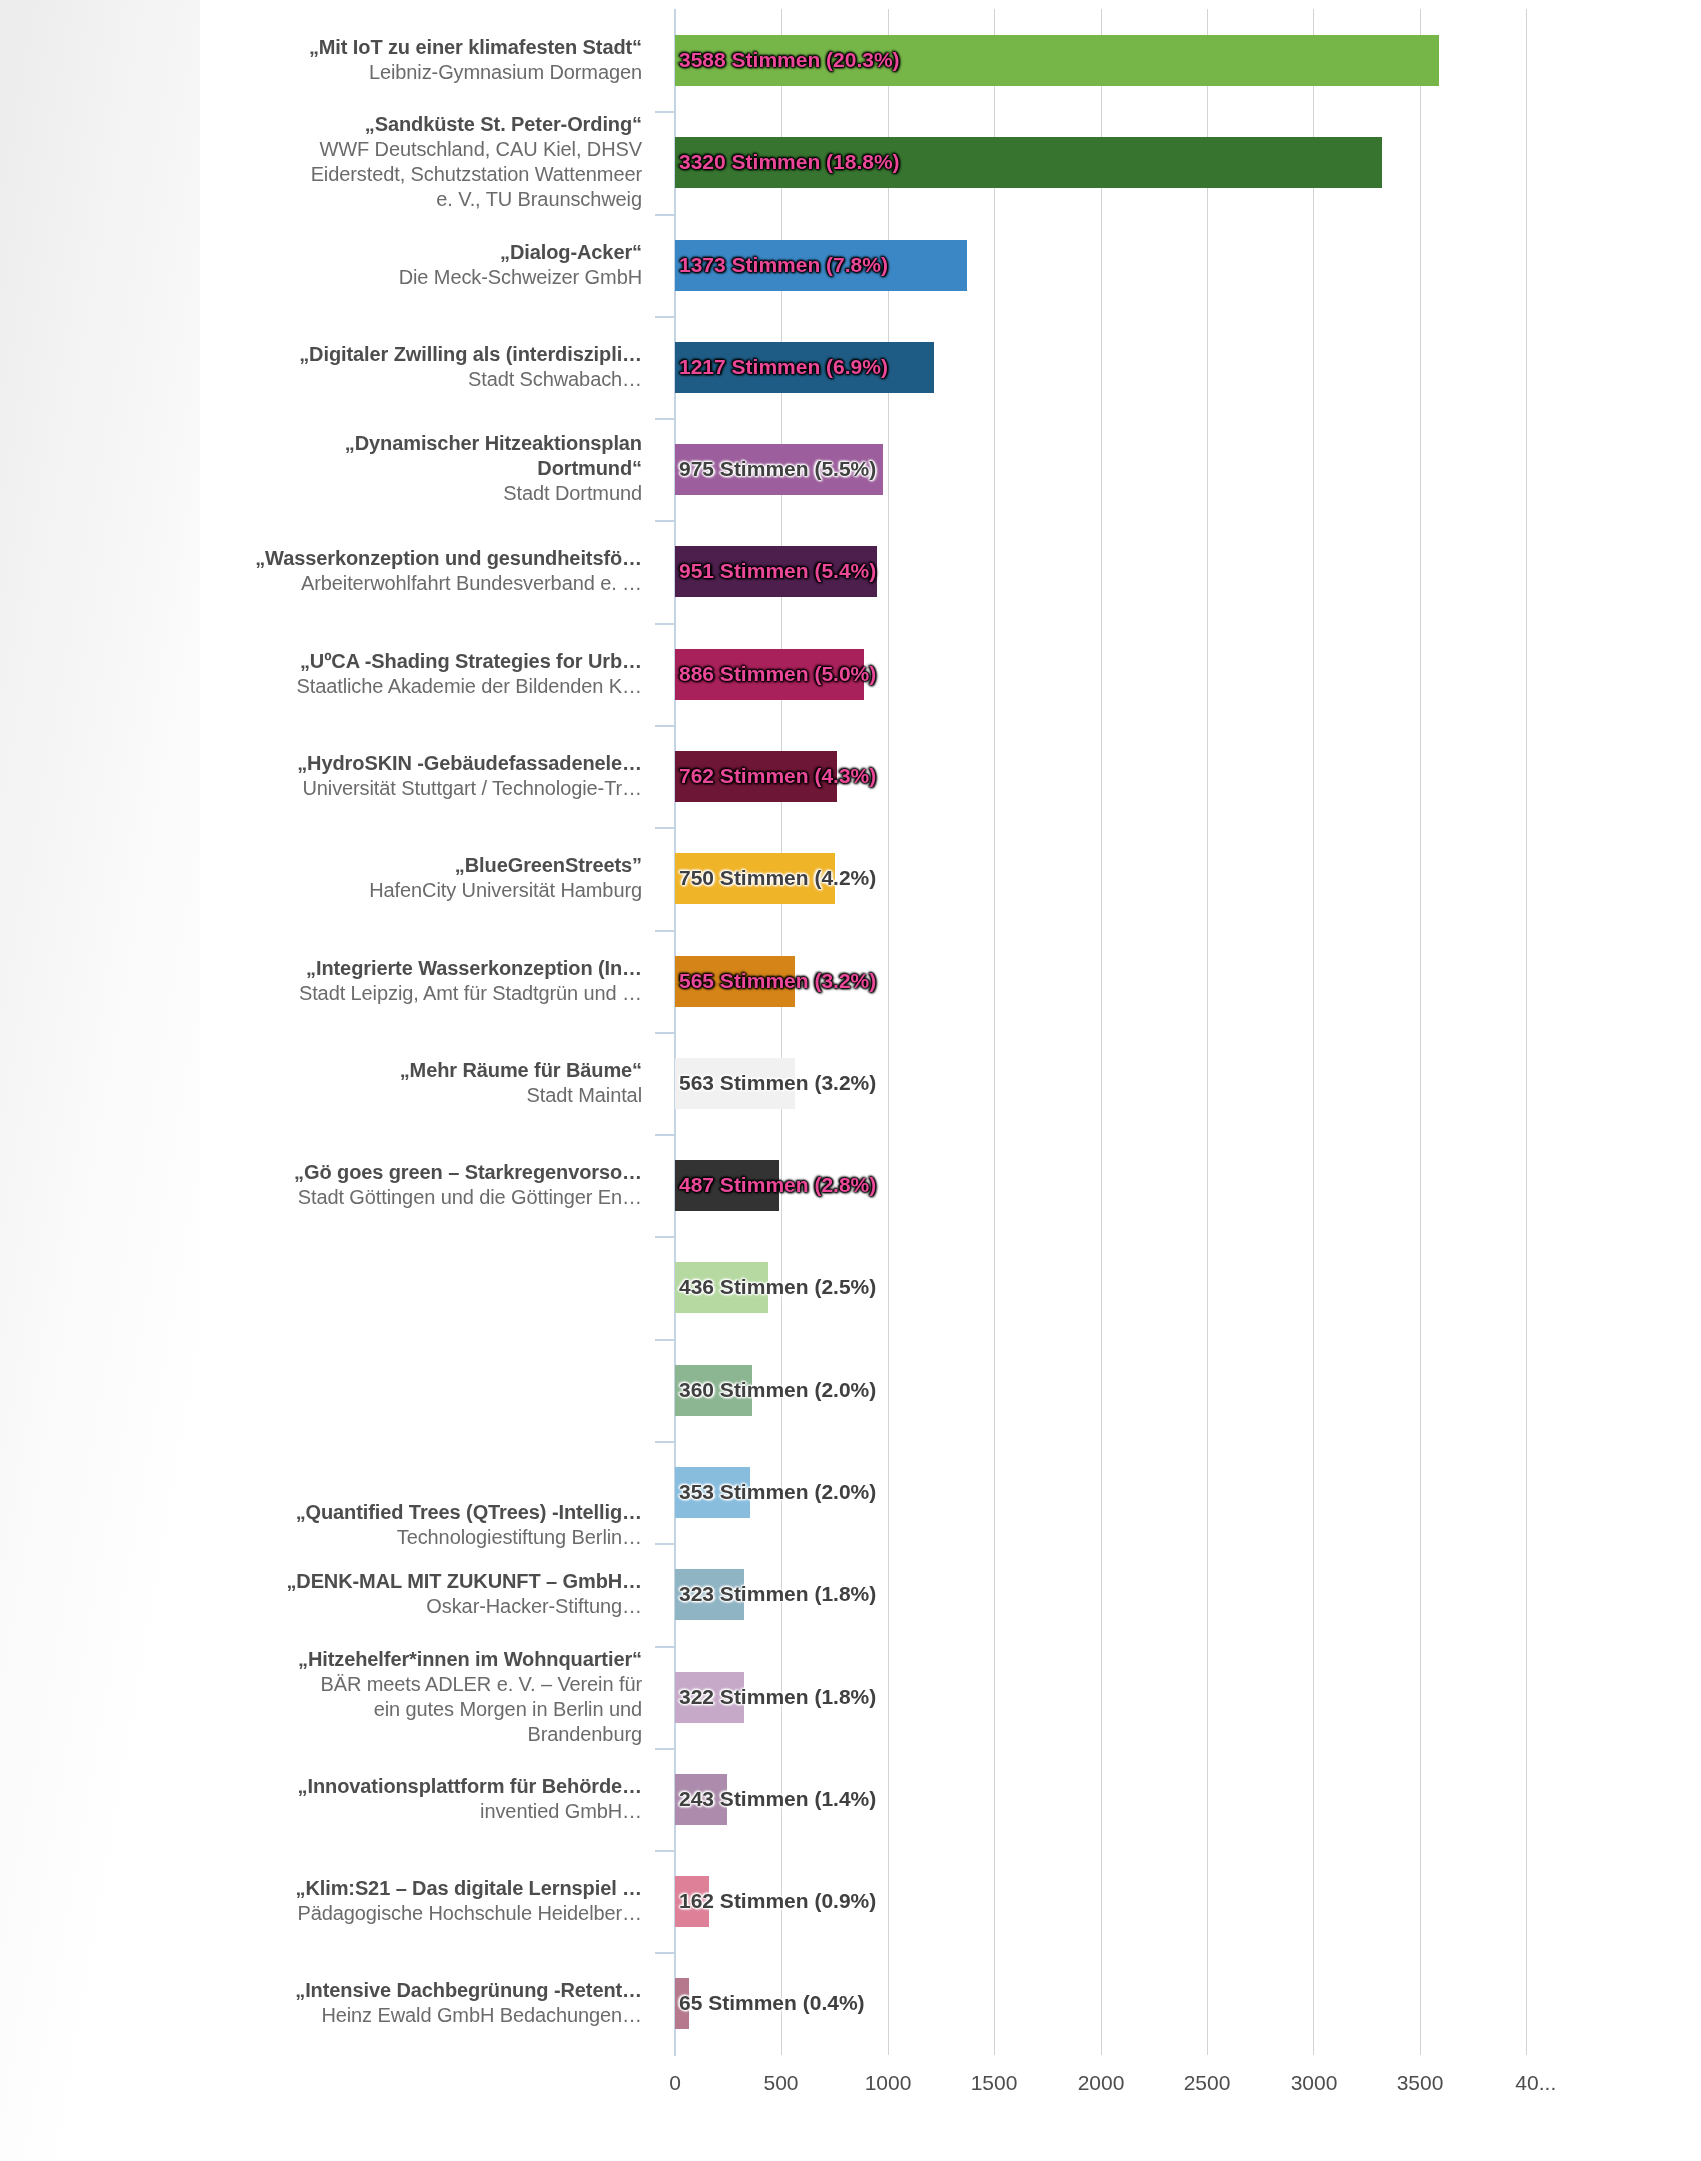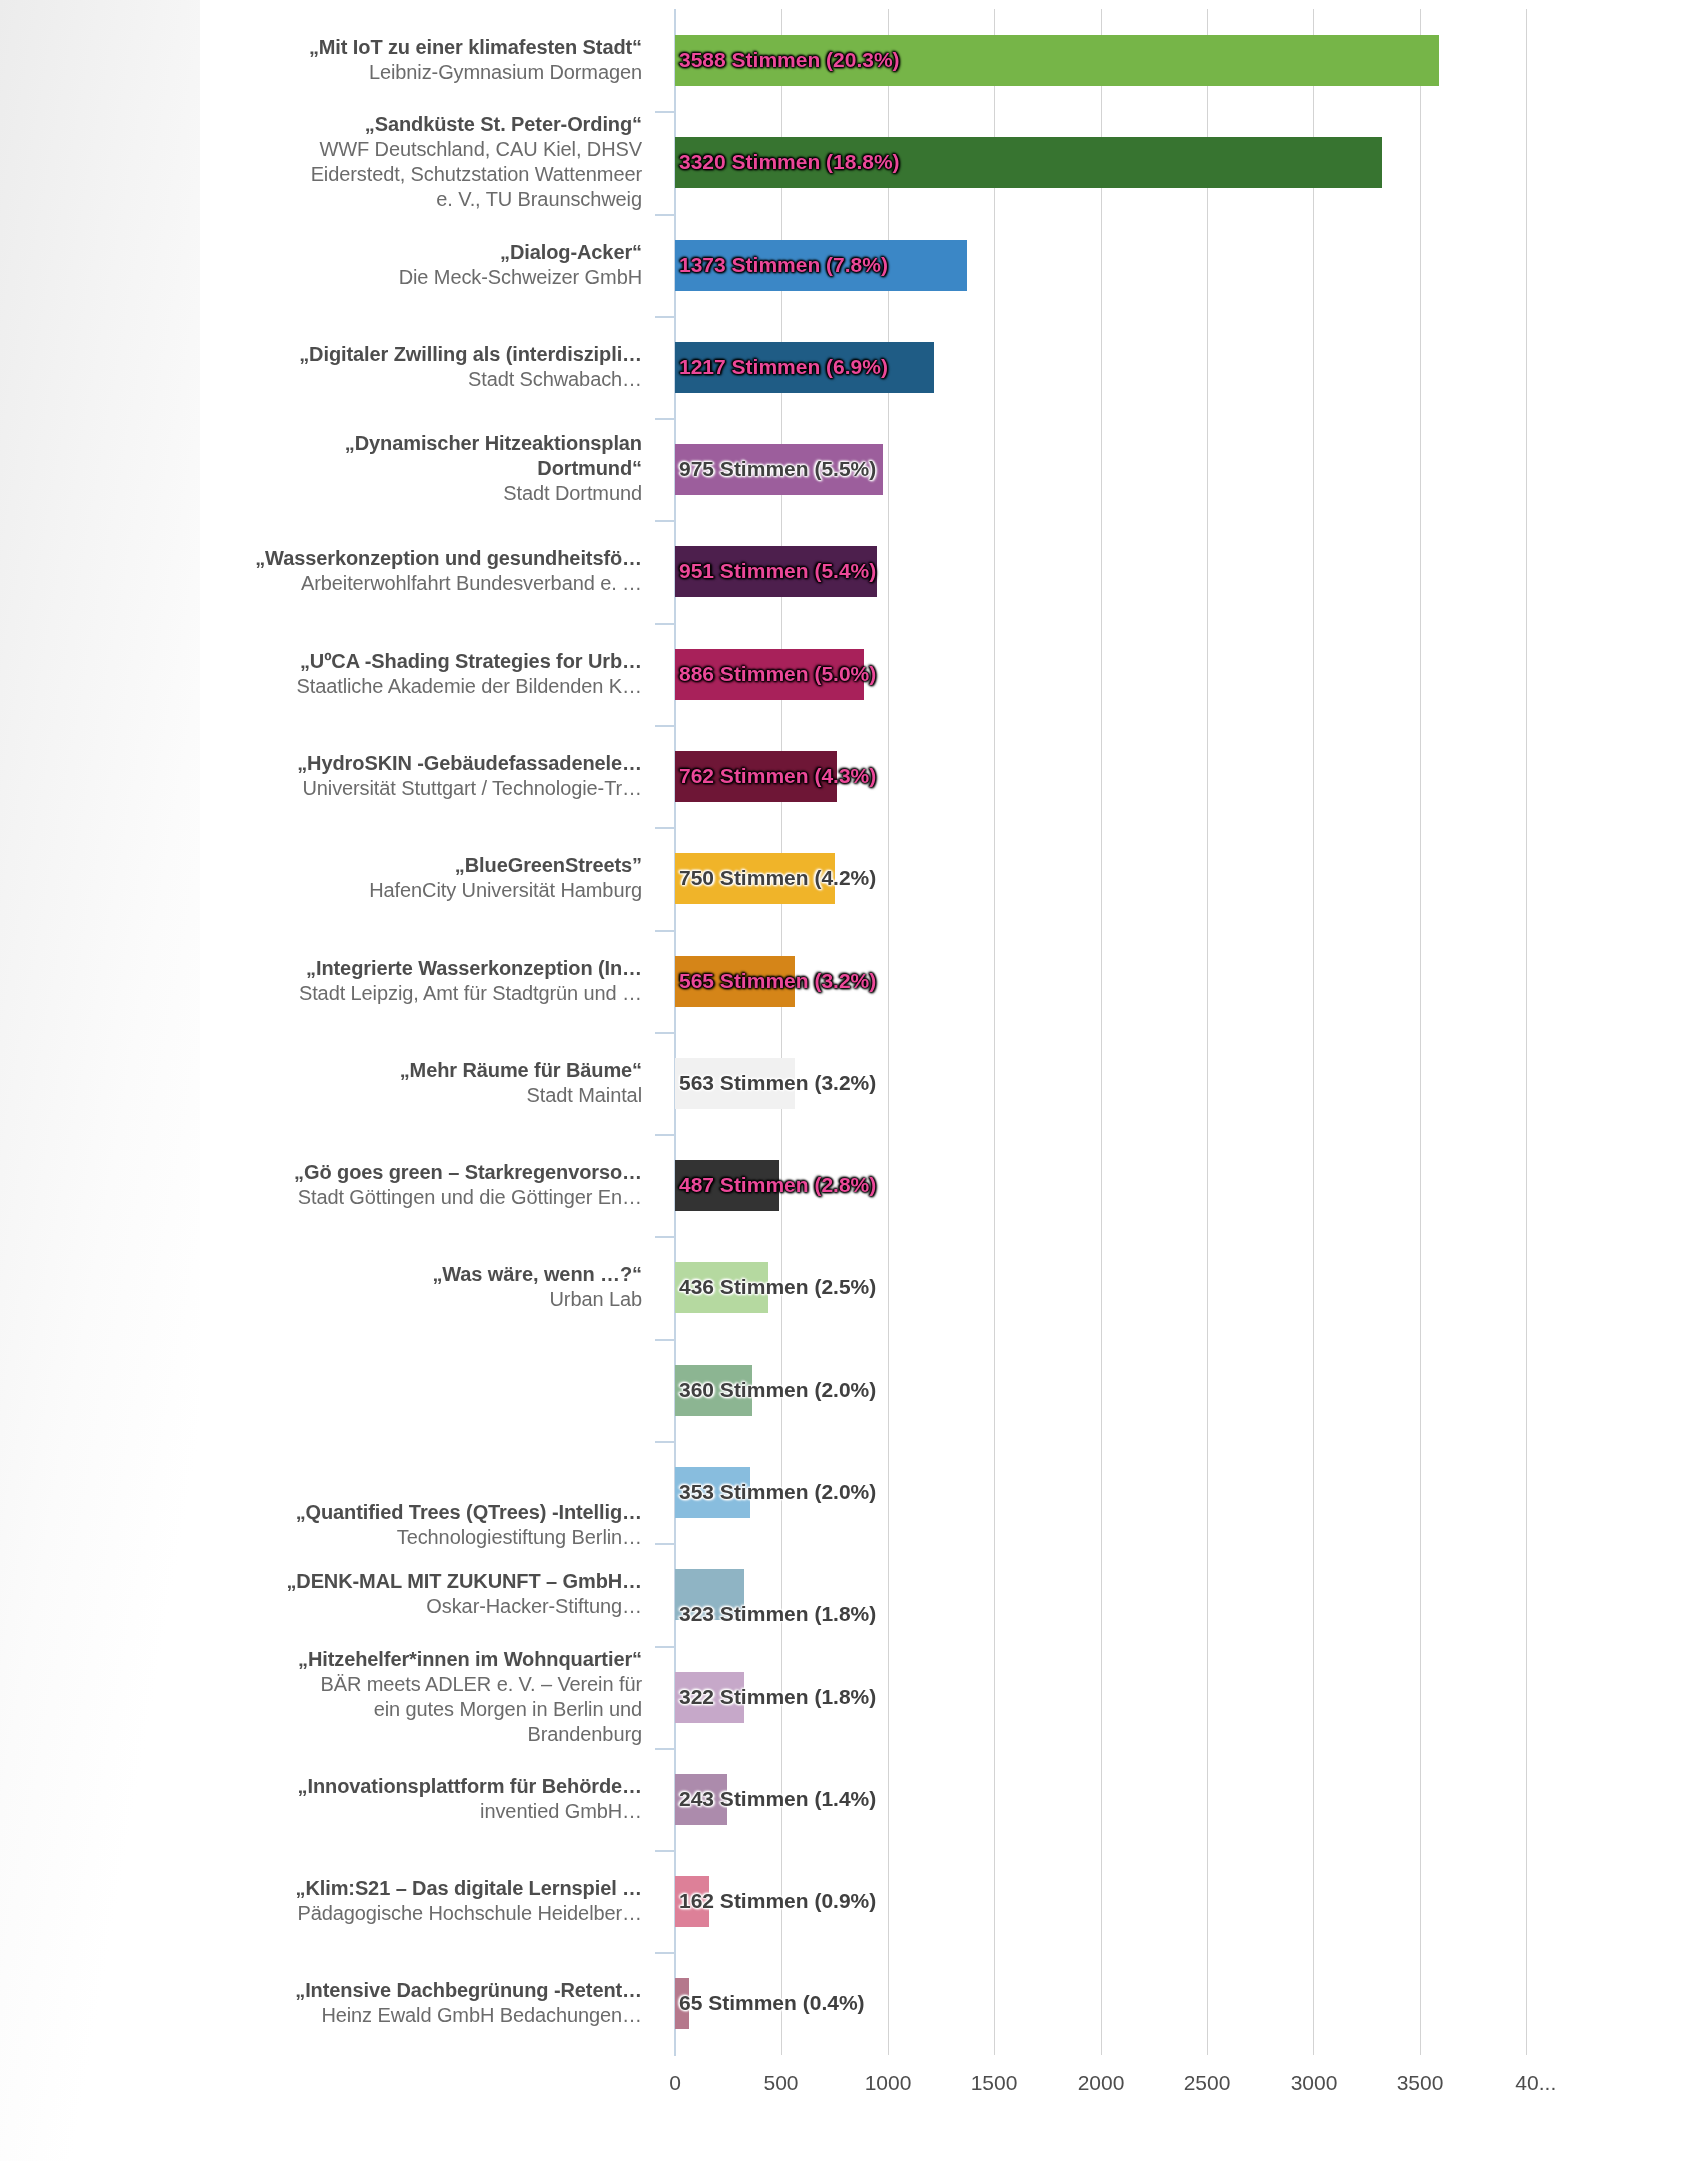--- a/index.html
+++ b/index.html
@@ -250,24 +250,20 @@
           <span class="ttl">„Gö goes green – Starkregenvorso…</span>
           <span class="org">Stadt Göttingen und die Göttinger En…</span>
         </div>
         <div class="tick" style="top: 0px;"></div>
         <div class="barwrap">
           <div class="bar" style="width: 104px; background: rgb(51, 51, 51);"></div>
         </div>
         <div class="barlabel light" style="left: 679px; top: 39px;">487 Stimmen (2.8%)</div>
       </div>
       <div class="row" style="top: 1227px; height: 102px;">
-        <div class="labelcell" style="top: 26px;">
-          <span class="ttl">„Was wäre, wenn …?“</span>
-          <span class="org">Urban Lab</span>
-        </div>
         <div class="tick" style="top: 0px;"></div>
         <div class="barwrap">
           <div class="bar" style="width: 93px; background: rgb(181, 217, 160);"></div>
         </div>
         <div class="barlabel dark" style="left: 679px; top: 39px;">436 Stimmen (2.5%)</div>
       </div>
       <div class="row" style="top: 1330px; height: 102px;">
         <div class="tick" style="top: 0px;"></div>
         <div class="barwrap">
           <div class="bar" style="width: 77px; background: rgb(140, 181, 146);"></div>
@@ -287,21 +283,21 @@
       </div>
       <div class="row" style="top: 1534px; height: 102px;">
         <div class="labelcell" style="top: 26px;">
           <span class="ttl">„DENK-MAL MIT ZUKUNFT – GmbH…</span>
           <span class="org">Oskar-Hacker-Stiftung…</span>
         </div>
         <div class="tick" style="top: 0px;"></div>
         <div class="barwrap">
           <div class="bar" style="width: 69px; background: rgb(143, 180, 196);"></div>
         </div>
-        <div class="barlabel dark" style="left: 679px; top: 39px; margin-top: 20px;">323 Stimmen (1.8%)</div>
+        <div class="barlabel dark" style="left: 679px; top: 39px;">323 Stimmen (1.8%)</div>
       </div>
       <div class="row" style="top: 1637px; height: 102px;">
         <div class="labelcell" style="top: 0.6px;">
           <span class="ttl">„Hitzehelfer*innen im Wohnquartier“</span>
           <span class="org">BÄR meets ADLER e. V. – Verein für</span>
           <span class="org">ein gutes Morgen in Berlin und</span>
           <span class="org">Brandenburg</span>
         </div>
         <div class="tick" style="top: 0px;"></div>
         <div class="barwrap">

